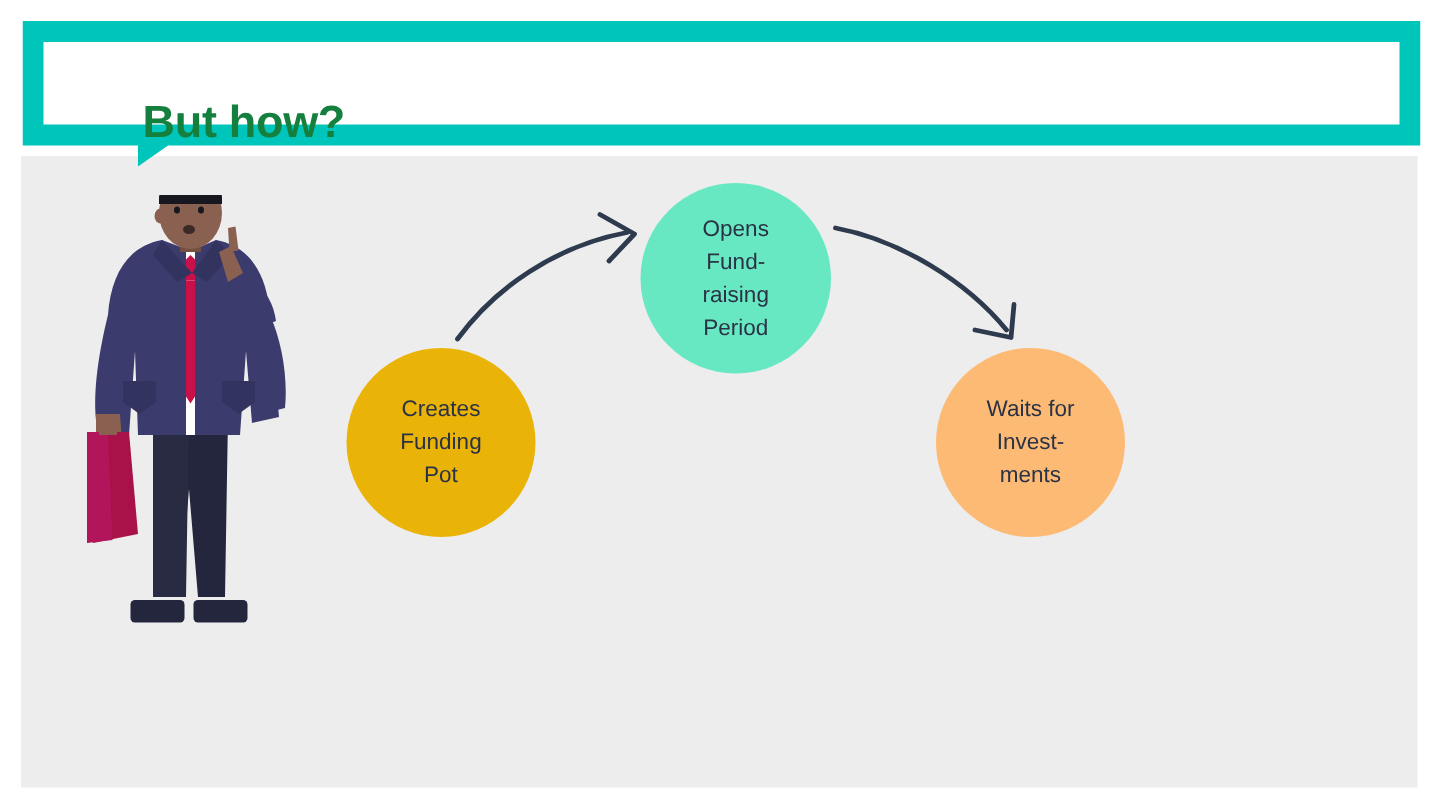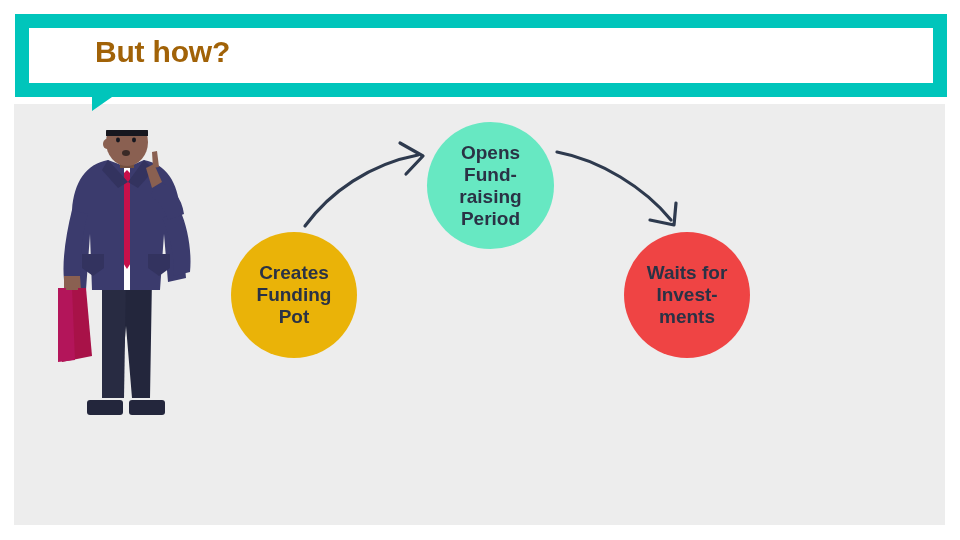--- a/index.html
+++ b/index.html
@@ -42,42 +42,41 @@
   }
   #title-bubble svg {
     position: absolute;
     left: 0;
     top: 0;
     display: block;
   }
   #title-text {
     position: absolute;
     left: 80px;
-    top: 19px;
+    top: 49px;
     font-size: 30px;
     font-weight: 700;
-    color: #a16207;
+    color: #15803d;
     letter-spacing: -0.2px;
     white-space: nowrap;
     line-height: 38px;
   }
 
   
   .flow-node {
     position: absolute;
     border-radius: 50%;
     display: flex;
     align-items: center;
     justify-content: center;
     text-align: center;
     color: #2a3245;
-    font-size: 19px;
+    font-size: 15px;
     line-height: 22px;
     box-sizing: border-box;
-    font-weight: bold;
   }
   .flow-node .node-label {
     display: block;
     width: 100%;
     padding: 0 14px;
     box-sizing: border-box;
     white-space: pre-line;
   }
 
   #node-0 { left: 231px; top: 232px; width: 126px; height: 126px; }
@@ -179,21 +178,21 @@
     <span class="node-label">Creates
 Funding
 Pot</span>
   </div>
   <div class="flow-node" id="node-1" style="background:#67e8c2;">
     <span class="node-label">Opens
 Fund-
 raising
 Period</span>
   </div>
-  <div class="flow-node" id="node-2" style="background:#ef4444;">
+  <div class="flow-node" id="node-2" style="background:#fdba74;">
     <span class="node-label">Waits for
 Invest-
 ments</span>
   </div>
 
   <div id="title-bubble">
     <svg width="932" height="97" viewBox="0 0 932 97" xmlns="http://www.w3.org/2000/svg">
 
       <path d="M0 0 H932 V83 H97 L77 97 L77 83 H0 Z" fill="#00c5bb"></path>
 

